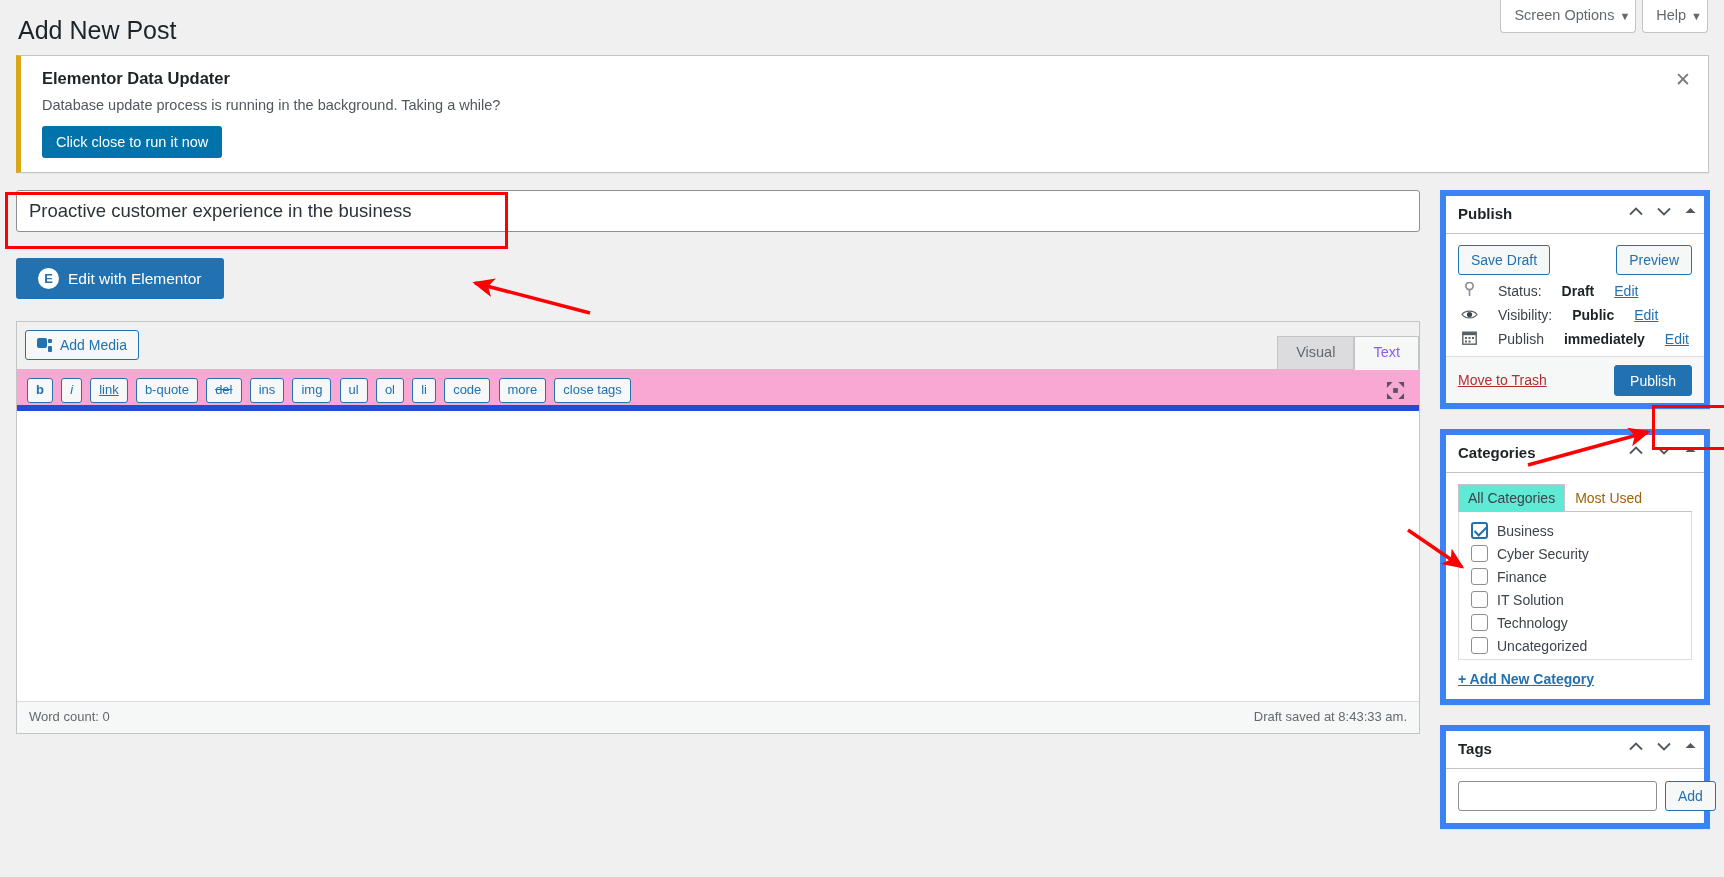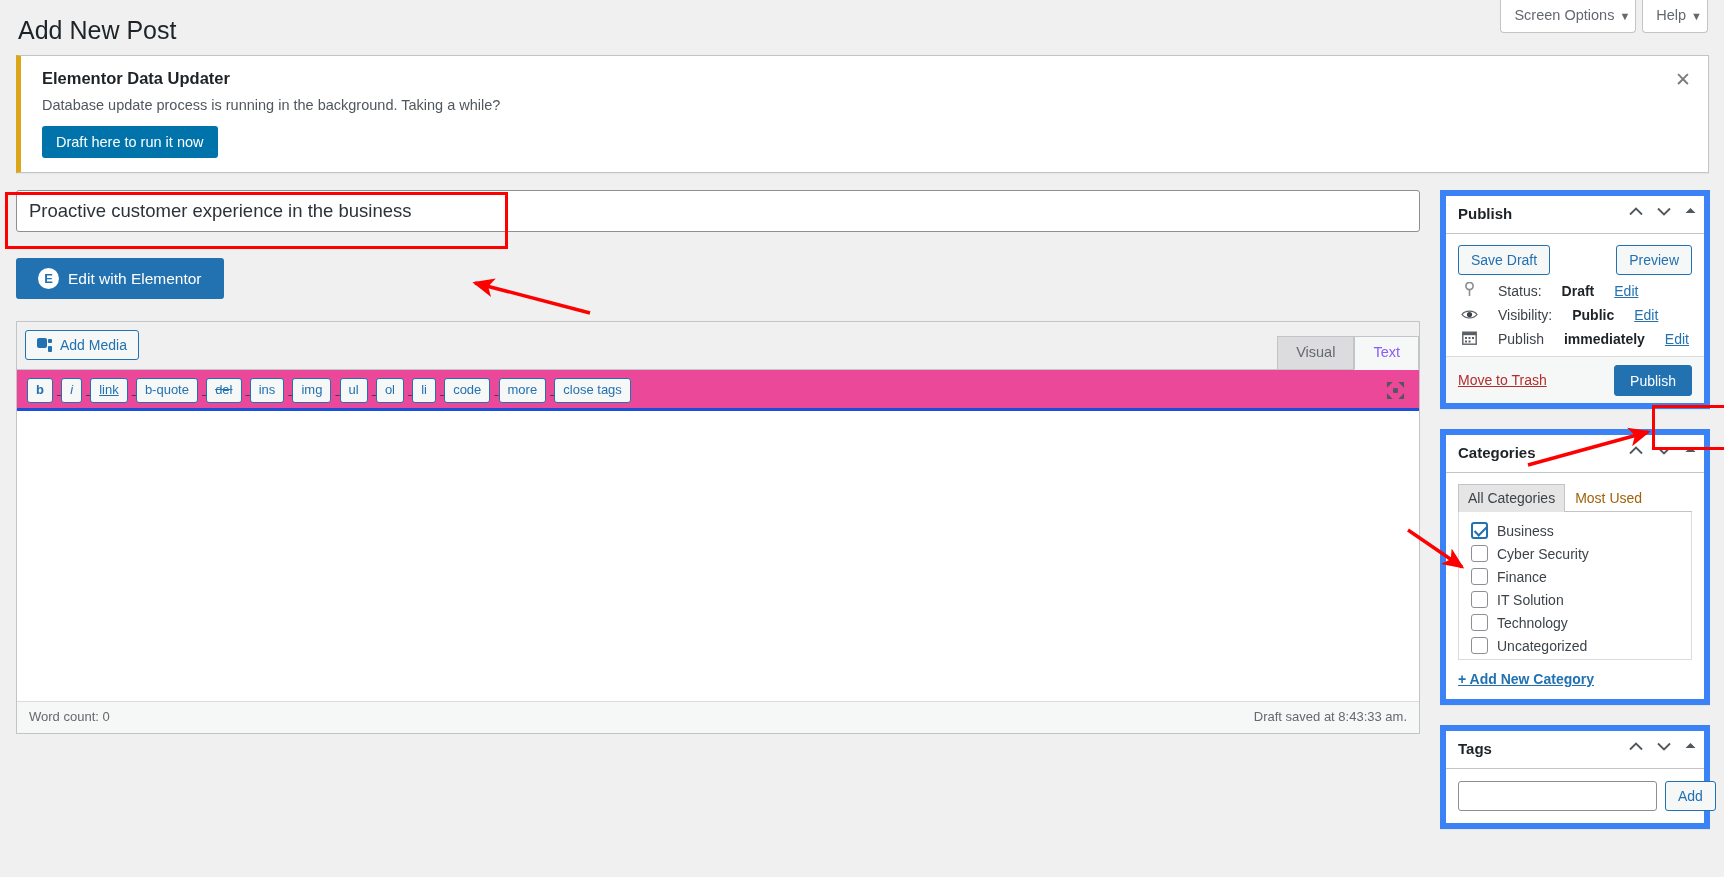--- a/index.html
+++ b/index.html
@@ -169,24 +169,23 @@
   }
   .ed-tab.active {
     background: #f6f7f7;
     color: #8b5cf6;
     border-bottom-color: #f6f7f7;
   }
 
   .qt-bar {
     position: relative;
     padding: 8px 10px;
-    background: #ec4899;
-    border-bottom: 3px solid #1d4ed8;
+    background: #f9a8d4;
+    border-bottom: 6px solid #1d4ed8;
     height: 41px;
-    text-decoration: underline;
   }
   .qt-btn {
     display: inline-block;
     background: #f6f7f7;
     border: 1px solid #2271b1;
     border-radius: 3px;
     color: #2271b1;
     font-size: 13px;
     font-family: "Liberation Sans", sans-serif;
     padding: 3px 8px;
@@ -284,21 +283,21 @@
   
   .cat-body { padding: 10px 12px 12px; }
   .cat-tabs { display: flex; border-bottom: 1px solid #c3c4c7; margin-bottom: 0; }
   .cat-tab {
     font-size: 14px; padding: 5px 9px 6px;
     color: #a16207; cursor: pointer;
     border: 1px solid transparent; border-bottom: none;
     position: relative; top: 1px;
   }
   .cat-tab.active {
-    background: #e5e5e5; color: #3c434a;
+    background: #5eead4; color: #3c434a;
     border-color: #c3c4c7;
   }
   .cat-list {
     border: 1px solid #dcdcde; border-top: none;
     padding: 10px 10px 12px 12px;
     height: 148px;
   }
   .cat-item {
     display: flex; align-items: center; gap: 9px;
     font-size: 14px; color: #3c434a;
@@ -362,21 +361,21 @@
     <div class="meta-btn">
       <span>Help</span><span class="caret">▼</span>
     </div>
   </div>
 
   <div class="page-title">Add New Post</div>
 
   <div class="notice">
     <div class="notice-title">Elementor Data Updater</div>
     <div class="notice-text">Database update process is running in the background. Taking a while?</div>
-    <button class="notice-btn">Draft here to run it now</button>
+    <button class="notice-btn">Click close to run it now</button>
     <button class="notice-close">✕</button>
   </div>
 
   <div class="col-main">
 
     <div class="titlewrap">
       <input class="title-input" type="text" value="Proactive customer experience in the business" style="">
     </div>
 
     <button class="elementor-btn">

